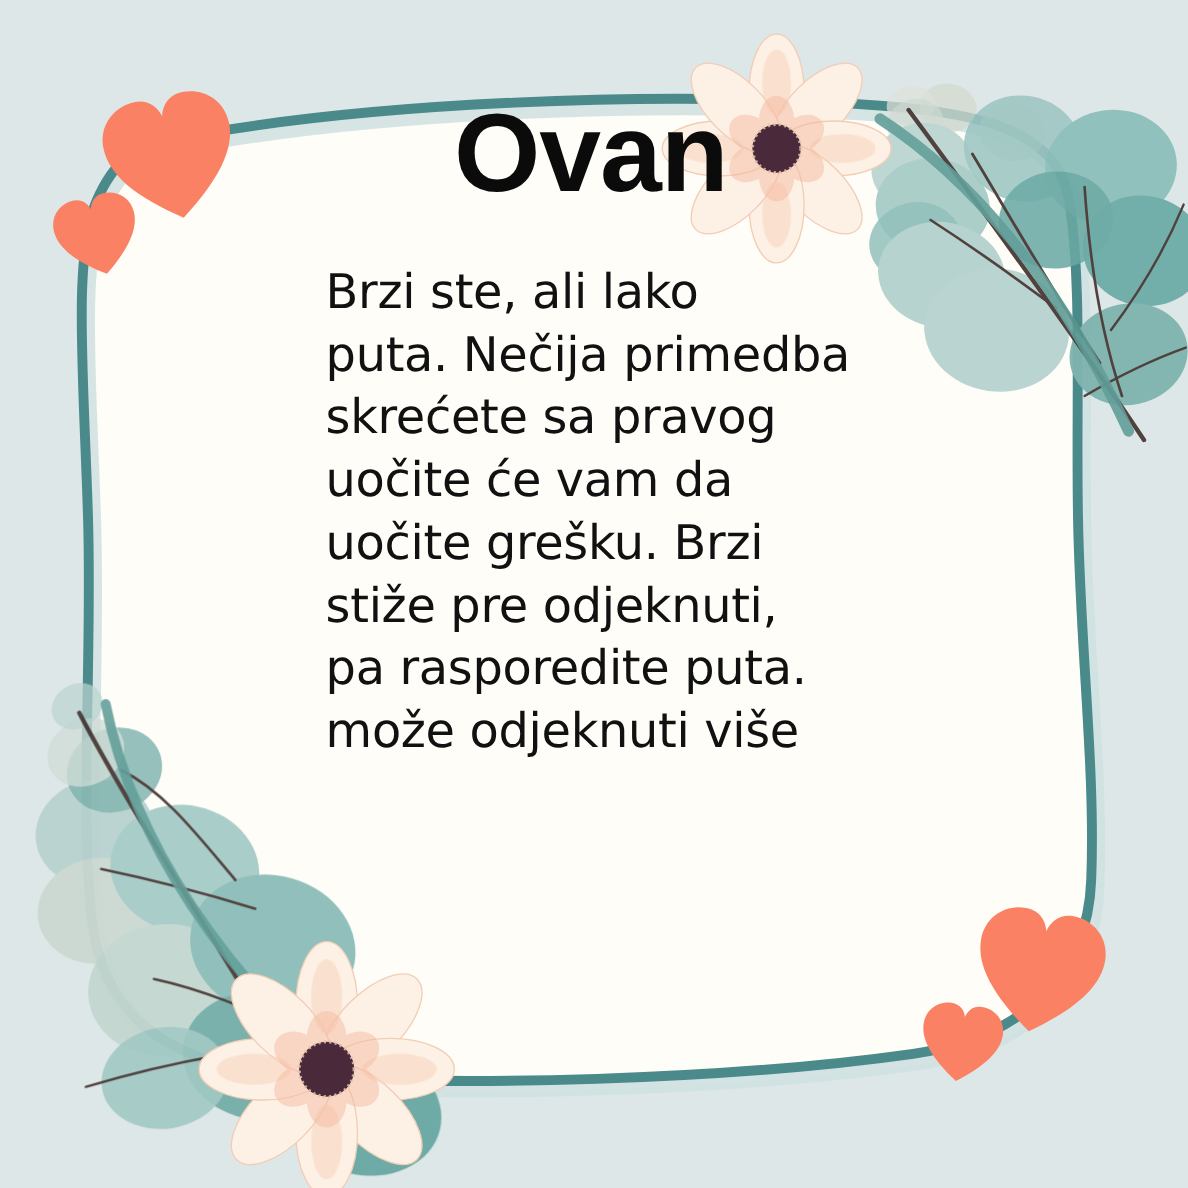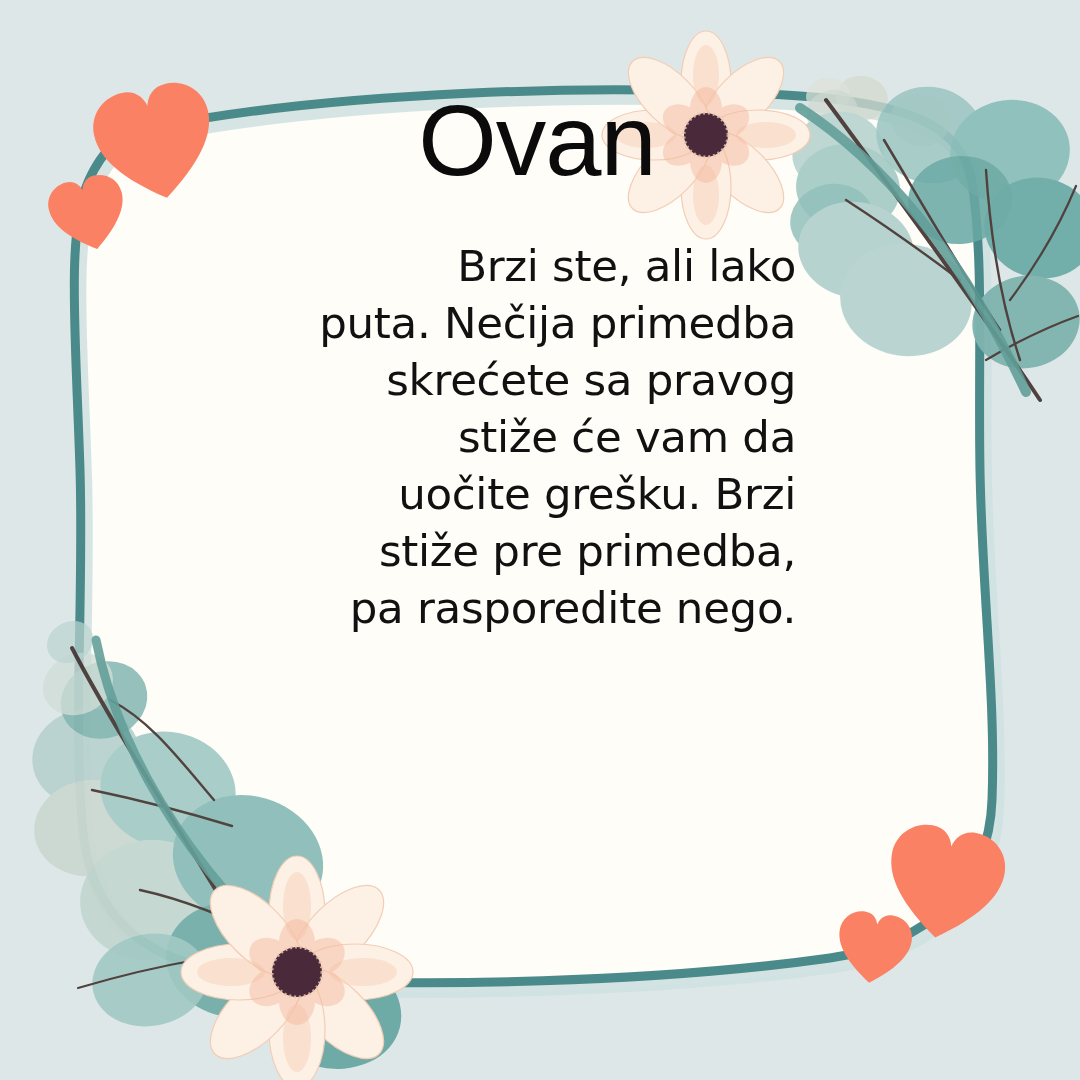--- a/index.html
+++ b/index.html
@@ -33,33 +33,33 @@
     pointer-events:none;
   }
 
   #card-title {
     position:absolute;
     left:0; right:0;
     top:90px;
     text-align:center;
     font-size:101px;
     line-height:1.0;
-    font-weight:400;
+    font-weight:700;
     color:#0b0b0b;
     letter-spacing:-1px;
     font-family:"Liberation Sans", sans-serif;
     padding-right:6px;
   }
 
   #card-body {
     position:absolute;
     left:296px;
     width:500px;
     top:238px;
-    text-align:right;
+    text-align:left;
     font-size:43.5px;
     line-height:57px;
     font-weight:400;
     color:#141414;
     color:#111;
     font-family:"DejaVu Sans", sans-serif;
     letter-spacing:-0.3px;
   }
   #card-body .ln { display:block; white-space:nowrap; }
 </style>
@@ -243,20 +243,21 @@
     <use href="#heartPath" fill="#fa8163" transform="translate(872,962) rotate(8) scale(0.70)"></use>
   </svg>
 
   <div id="text-layer">
     <div id="card-title">Ovan</div>
 
     <div id="card-body">
         <span class="ln">Brzi ste, ali lako</span>
         <span class="ln">puta. Nečija primedba</span>
         <span class="ln">skrećete sa pravog</span>
-        <span class="ln">stiže će vam da</span>
+        <span class="ln">uočite će vam da</span>
         <span class="ln">uočite grešku. Brzi</span>
-        <span class="ln">stiže pre primedba,</span>
-        <span class="ln">pa rasporedite nego.</span>
+        <span class="ln">stiže pre odjeknuti,</span>
+        <span class="ln">pa rasporedite puta.</span>
+        <span class="ln">može odjeknuti više</span>
       </div>
   </div>
 
 </div>
 
 </body></html>

